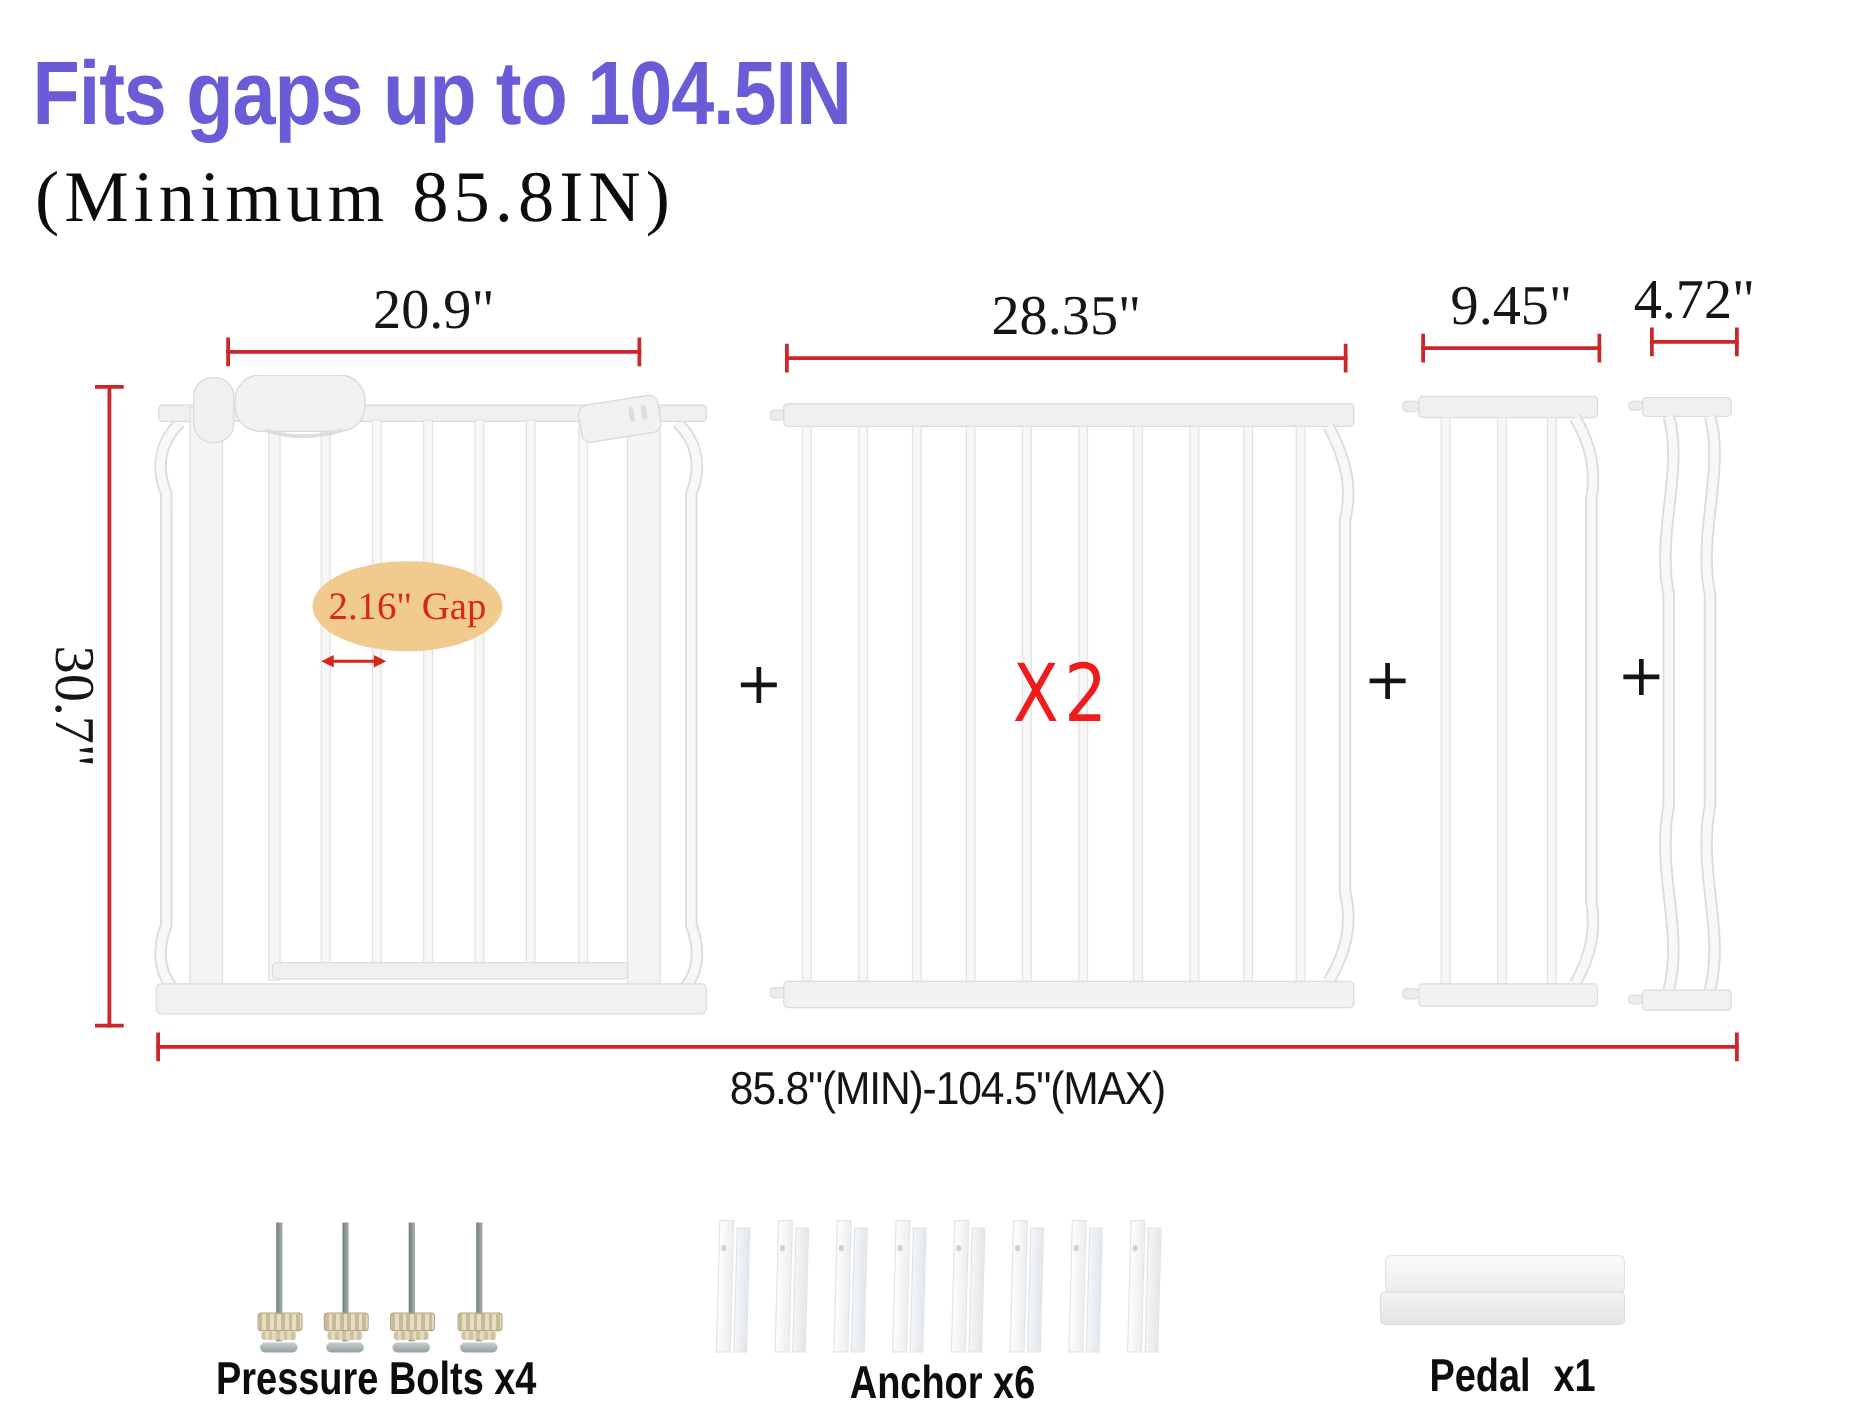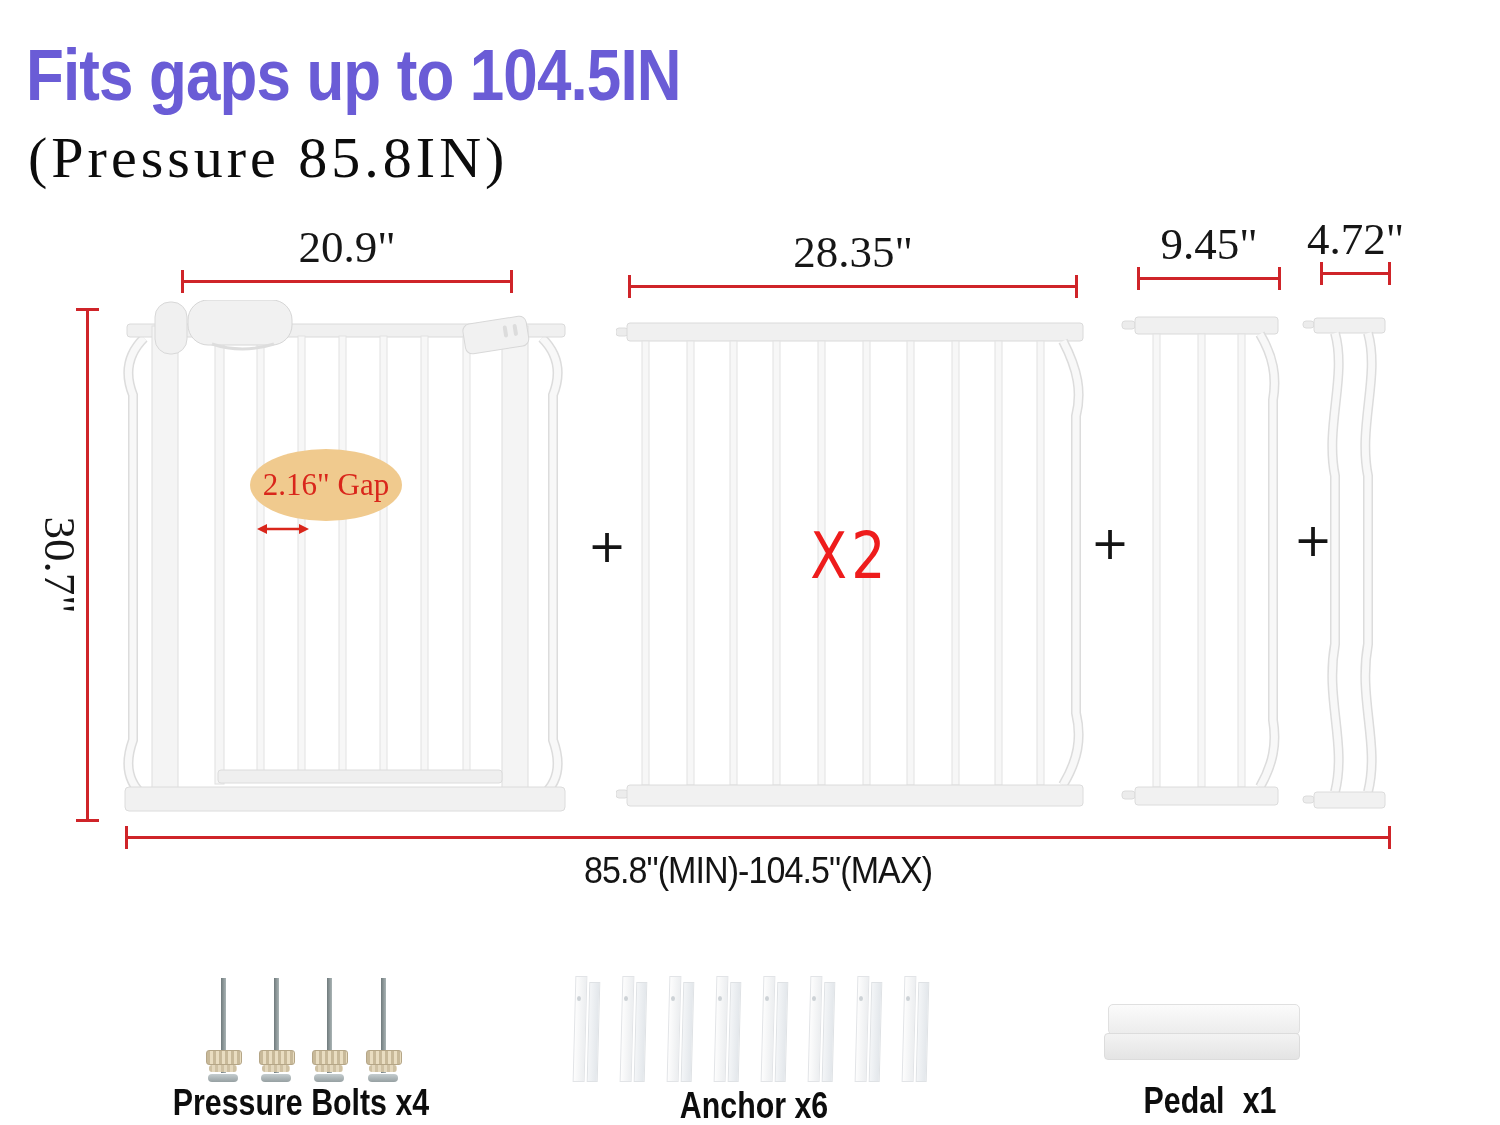--- a/index.html
+++ b/index.html
@@ -66,21 +66,21 @@
   .part-label{position:absolute;transform:translateX(-50%) scaleX(.82);font-weight:700;font-size:37px;
       color:#0d0d0d;white-space:nowrap;}
   .part-label.pedal{word-spacing:12px;}
 </style>
 </head>
 <body>
 
 <div class="canvas">
 
   <div class="title">Fits gaps up to 104.5IN</div>
-  <div class="subtitle">(Pressure 85.8IN)</div>
+  <div class="subtitle">(Minimum 85.8IN)</div>
 
   <div class="dim-h" style="left:181px;top:248px;width:332px;">
     <span class="tick l"></span>
     <span class="tick r"></span>
     <span class="dim-num">20.9"</span>
   </div>
   <div class="dim-h" style="left:628px;top:253px;width:450px;">
     <span class="tick l"></span>
     <span class="tick r"></span>
     <span class="dim-num">28.35"</span>

